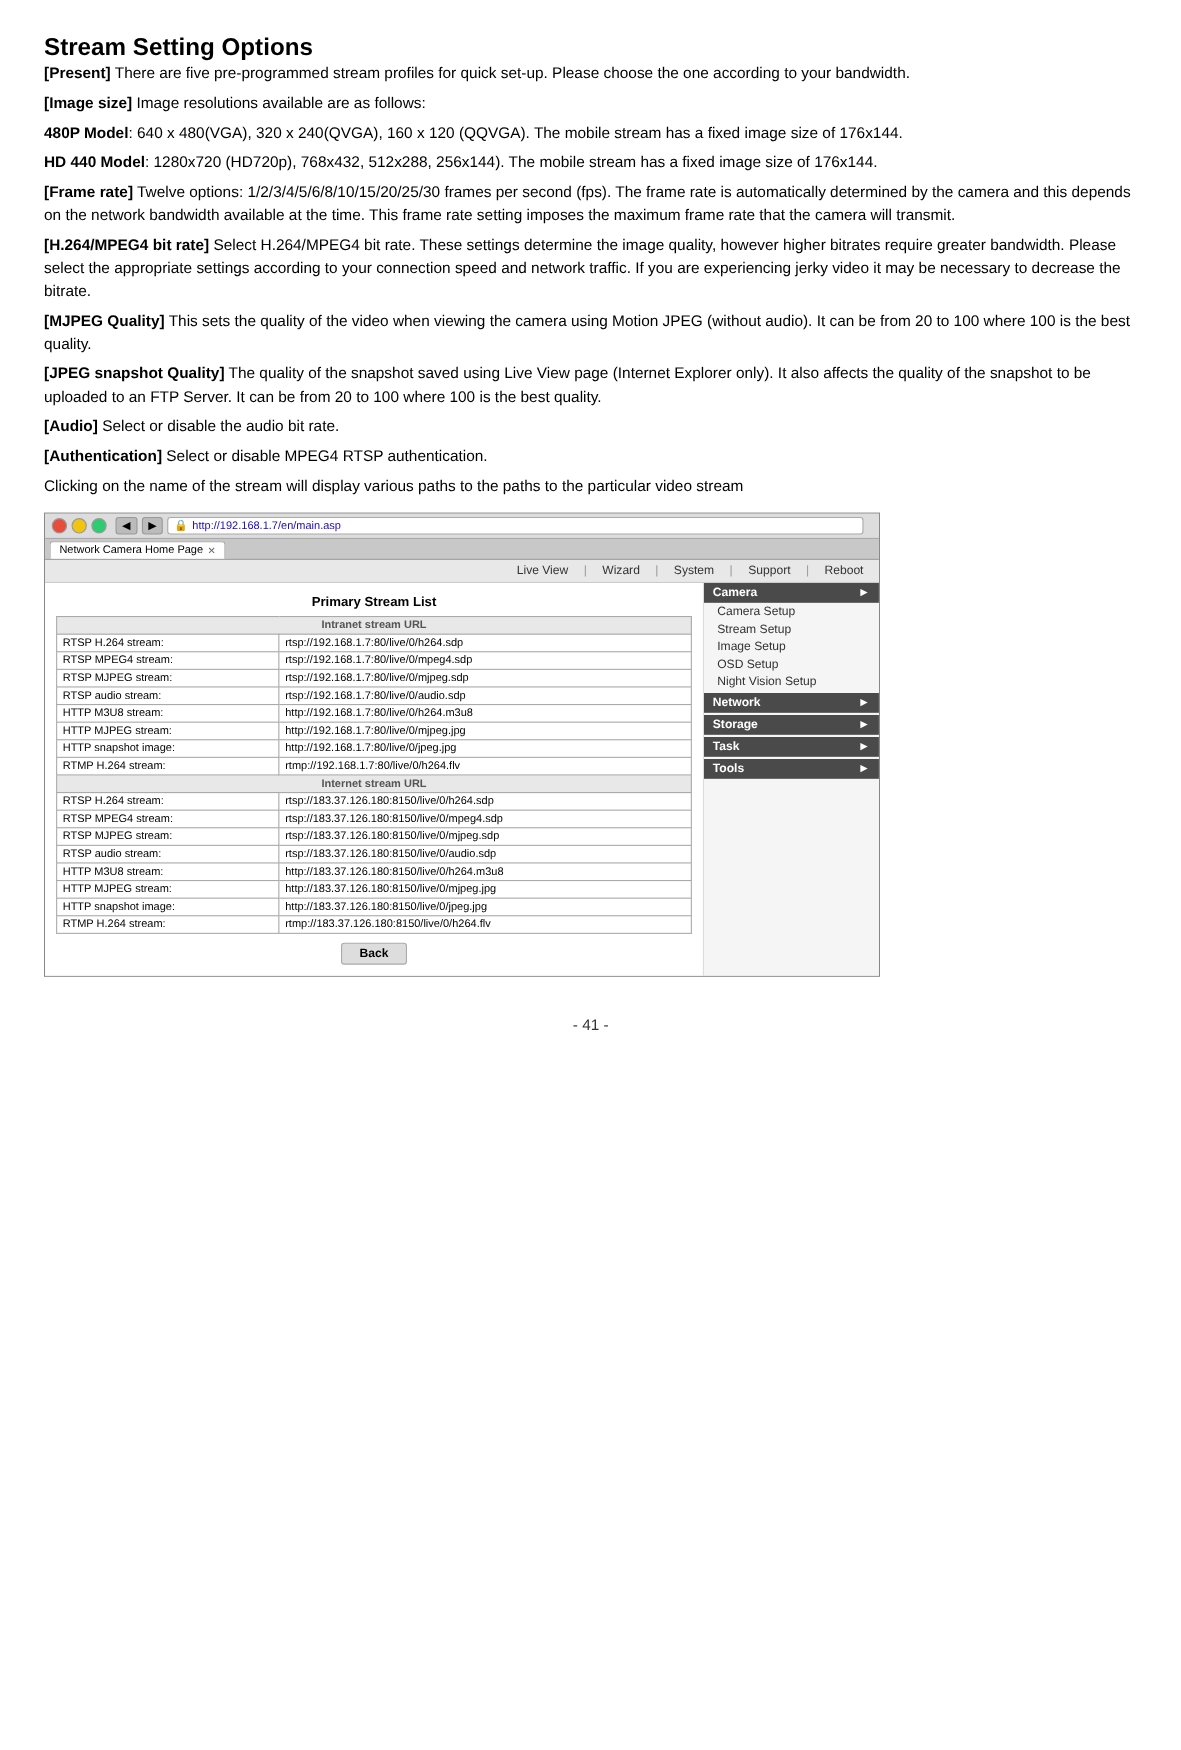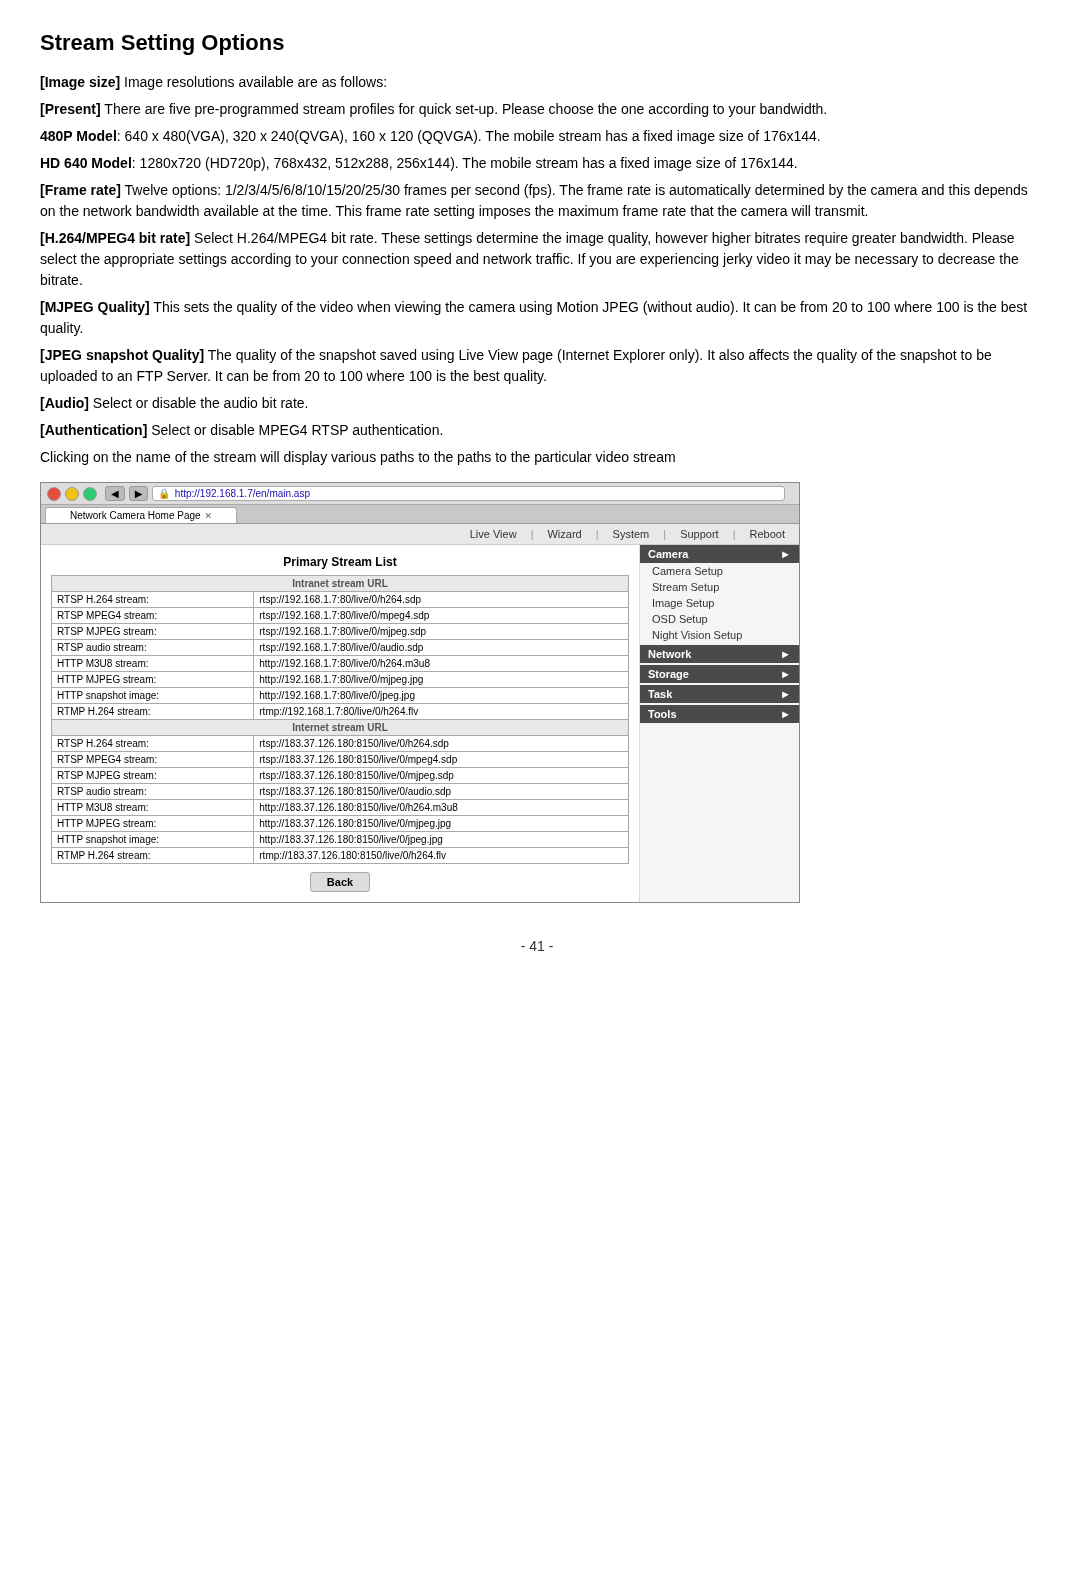--- a/index.html
+++ b/index.html
@@ -7,21 +7,20 @@
       font-family: Arial, sans-serif;
       font-size: 14px;
       background: #fff;
       color: #000;
       padding: 30px 40px;
       max-width: 1074px;
     }
     h1 {
       font-size: 22px;
       font-weight: bold;
-      margin-bottom: 16px;
     }
     .content-block {
       line-height: 1.5;
       margin-bottom: 6px;
     }
     .content-block span.label-bold {
       font-weight: bold;
     }
     .screenshot-container {
       margin-top: 14px;
@@ -83,21 +82,21 @@
     .tab-bar {
       background: #c8c8c8;
       padding: 2px 4px 0;
       display: flex;
       border-bottom: 1px solid #999;
     }
     .tab {
       background: #efefef;
       border: 1px solid #aaa;
       border-bottom: none;
-      padding: 2px 24px;
+      padding: 2px 8px;
       font-size: 10px;
       border-radius: 3px 3px 0 0;
       display: flex;
       align-items: center;
       gap: 4px;
       justify-content: flex-end;
     }
     .tab.active { background: #fff; }
     
     .cam-topbar {
@@ -196,33 +195,33 @@
     }
   </style>
 </head>
 <body>
 
 <h1>Stream Setting Options</h1>
 
 <div>
 
   <div class="content-block">
+    <span class="label-bold">[Present]</span><span> There are five pre-programmed stream profiles for quick set-up. Please choose the one according to your bandwidth.</span>
+  </div>
+
+  <div class="content-block">
     <span class="label-bold">[Image size]</span><span> Image resolutions available are as follows:</span>
   </div>
 
   <div class="content-block">
-    <span class="label-bold">[Present]</span><span> There are five pre-programmed stream profiles for quick set-up. Please choose the one according to your bandwidth.</span>
-  </div>
-
-  <div class="content-block">
     <span class="label-bold">480P Model</span><span>: 640 x 480(VGA), 320 x 240(QVGA), 160 x 120 (QQVGA). The mobile stream has a fixed image size of 176x144.</span>
   </div>
 
   <div class="content-block">
-    <span class="label-bold">HD 640 Model</span><span>: 1280x720 (HD720p), 768x432, 512x288, 256x144). The mobile stream has a fixed image size of 176x144.</span>
+    <span class="label-bold">HD 440 Model</span><span>: 1280x720 (HD720p), 768x432, 512x288, 256x144). The mobile stream has a fixed image size of 176x144.</span>
   </div>
 
 
   <div class="content-block">
     <span class="label-bold">[Frame rate]</span><span> Twelve options: 1/2/3/4/5/6/8/10/15/20/25/30 frames per second (fps). The frame rate is automatically determined by the camera and this depends on the network bandwidth available at the time. This frame rate setting imposes the maximum frame rate that the camera will transmit.</span>
   </div>
 
   <div class="content-block">
     <span class="label-bold">[H.264/MPEG4 bit rate]</span><span> Select H.264/MPEG4 bit rate. These settings determine the image quality, however higher bitrates require greater bandwidth. Please select the appropriate settings according to your connection speed and network traffic. If you are experiencing jerky video it may be necessary to decrease the bitrate.</span>
   </div>

